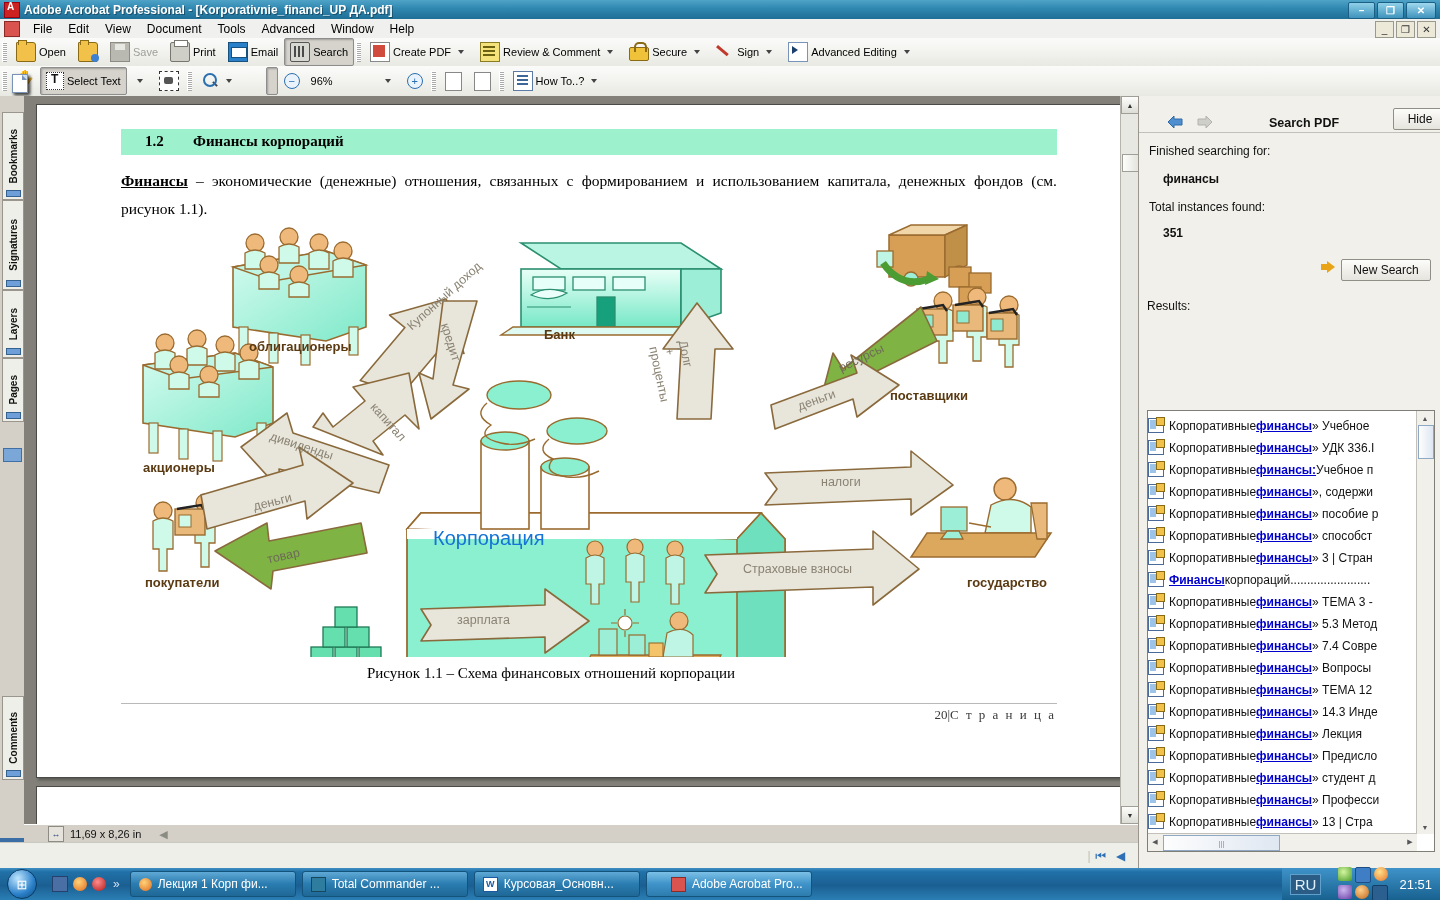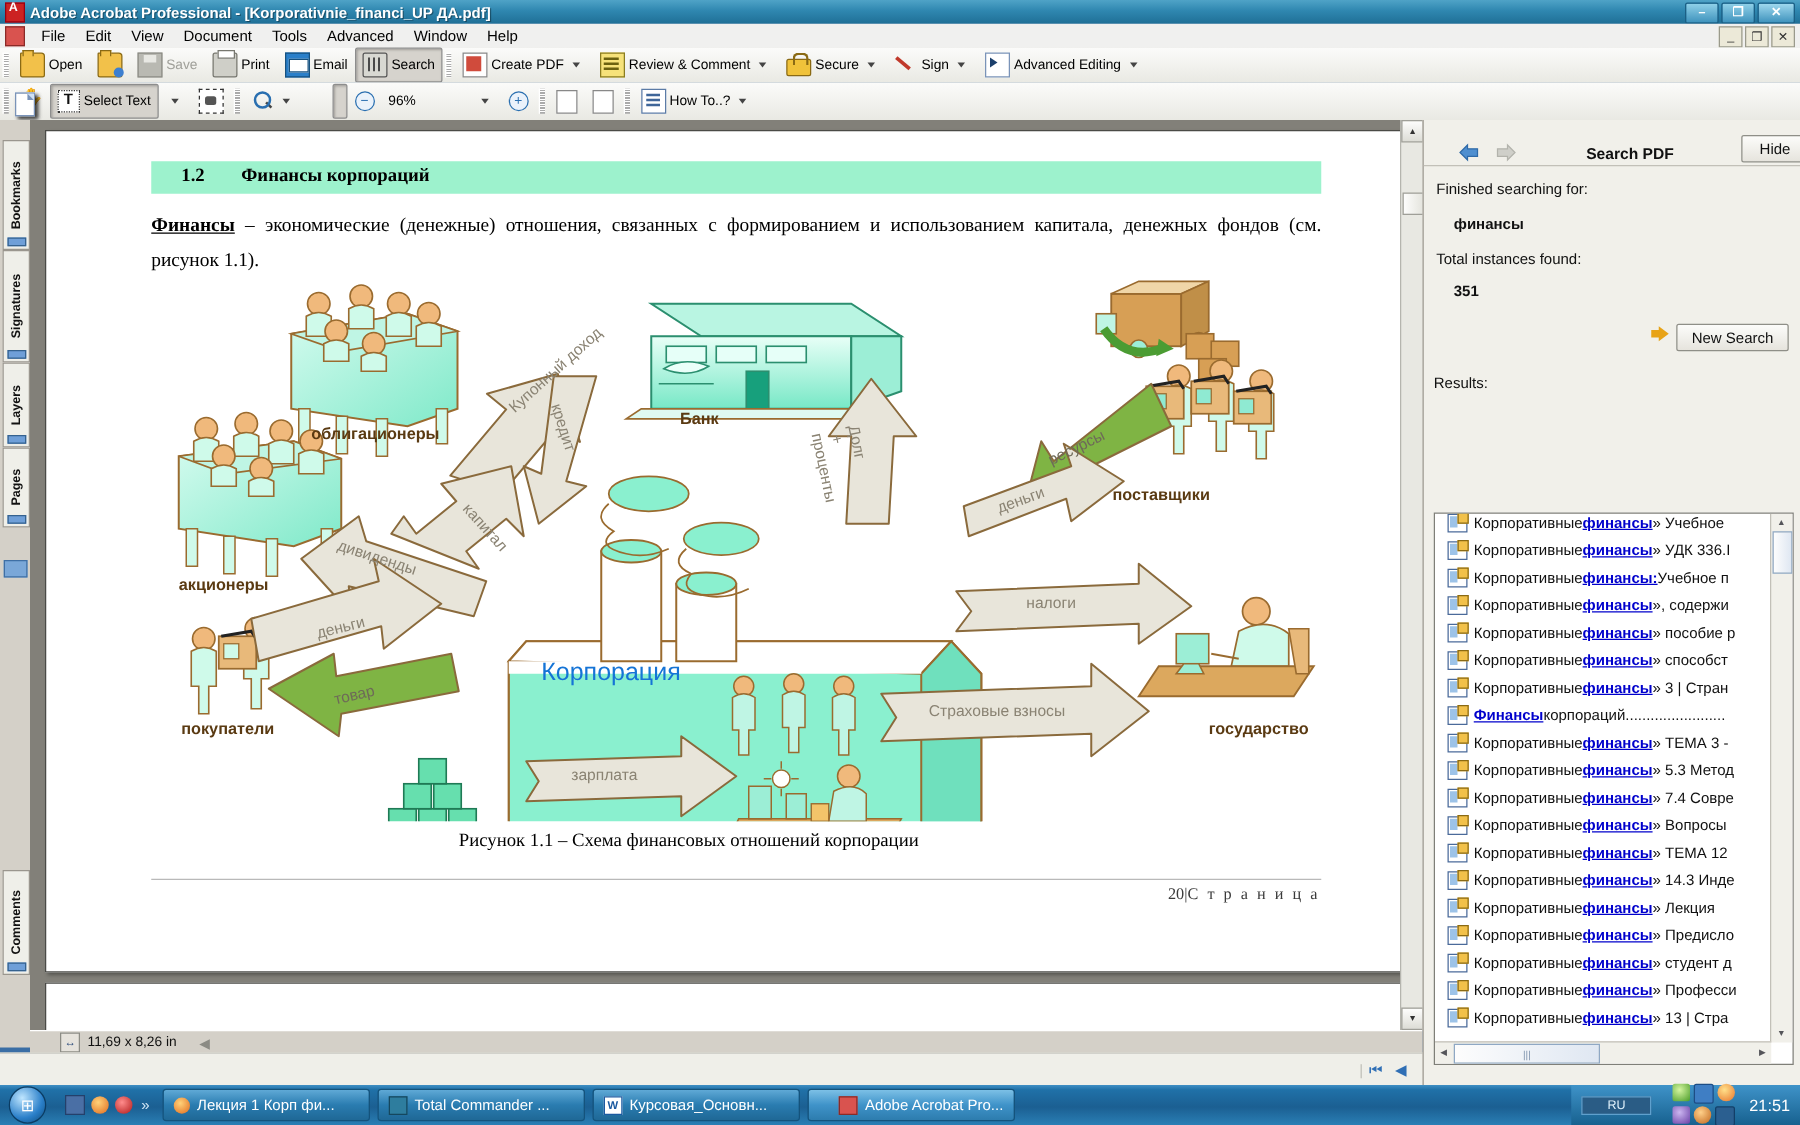--- a/index.html
+++ b/index.html
@@ -163,21 +163,21 @@
   .sp-val{position:absolute;font-size:12px;font-weight:bold;color:#111;}
   .newsearchbtn{position:absolute;right:10px;top:262px;width:88px;height:20px;
     background:linear-gradient(to bottom,#fcfcfa,#e6e4dd);border:1px solid #8f8f88;border-radius:2px;
     font-size:12px;display:flex;align-items:center;justify-content:center;color:#111;}
   .gold-arrow{width:14px;height:13px;position:relative;}
   .gold-arrow:before{content:"";position:absolute;left:0;top:3px;width:7px;height:6px;background:#e8a317;}
   .gold-arrow:after{content:"";position:absolute;left:6px;top:0;border-left:8px solid #e8a317;
      border-top:6px solid transparent;border-bottom:6px solid transparent;}
   .results-box{position:absolute;left:8px;top:314px;width:286px;height:440px;background:#fff;border:1px solid #7f7f78;overflow:hidden;}
   .rlist{position:absolute;left:0;top:0;width:268px;}
-  .ritem{height:22px;display:flex;align-items:flex-start;padding-left:10px;white-space:nowrap;font-size:12px;color:#111;}
+  .ritem{height:22px;display:flex;align-items:flex-end;white-space:nowrap;font-size:12px;color:#111;}
   .ritem .ricon{width:14px;height:13px;margin-right:5px;position:relative;flex:0 0 auto;
      background:#fff;border:1px solid #4a6a9a;}
   .ritem .ricon:before{content:"";position:absolute;left:1px;top:1px;width:6px;height:9px;background:#9dc3e8;}
   .ritem .ricon:after{content:"";position:absolute;right:-2px;top:-2px;width:7px;height:7px;background:#f2c14a;border:1px solid #8a6a14;}
   .ritem .hl{color:#0000cc;font-weight:bold;text-decoration:underline;}
   .rv-sb{position:absolute;right:0;top:0;width:17px;height:423px;background:#f1f0ea;border-left:1px solid #c2c0b8;}
   .rh-sb{position:absolute;left:0;bottom:0;width:269px;height:17px;background:#f1f0ea;border-top:1px solid #c2c0b8;}
   .sbtrack-thumb{background:linear-gradient(to right,#fdfdfd,#dfe7f2);border:1px solid #8fa8c4;}
   .footlinks{position:absolute;left:10px;top:786px;width:290px;}
   .flrow{display:flex;align-items:center;height:24px;gap:8px;}
@@ -194,21 +194,21 @@
   .qlaunch{display:flex;align-items:center;gap:5px;margin-left:8px;}
   .qi{width:14px;height:14px;}
   .chev{color:#cfe4f5;font-size:12px;margin-left:2px;}
   .tasks{display:flex;align-items:center;gap:6px;margin-left:10px;}
   .taskbtn{height:24px;min-width:148px;padding:0 8px;border-radius:3px;
     background:linear-gradient(to bottom,#5fa9d6,#2a7cb0 50%,#1f6896);border:1px solid #14537c;
     color:#fff;font-size:12px;display:flex;align-items:center;gap:6px;white-space:nowrap;overflow:hidden;}
   .taskbtn .ti{width:13px;height:13px;flex:0 0 auto;}
   .tray{position:absolute;right:0;top:0;height:32px;display:flex;align-items:center;
     background:linear-gradient(to bottom,#3f93c9,#17618f);padding-left:8px;padding-right:8px;gap:5px;}
-  .lang{background:#2a5c85;color:#dff0fb;font-size:10px;padding:1px 20px;border:1px solid #5fa0cd;}
+  .lang{background:#2a5c85;color:#dff0fb;font-size:15px;padding:1px 4px;border:1px solid #5fa0cd;}
   .trayico{width:14px;height:14px;border-radius:2px;}
   .clock{color:#fff;font-size:13px;margin-left:6px;}
 </style>
 </head>
 <body>
 
 <div class="app">
 
   <div class="titlebar">
     <span class="tb-icon"></span>

